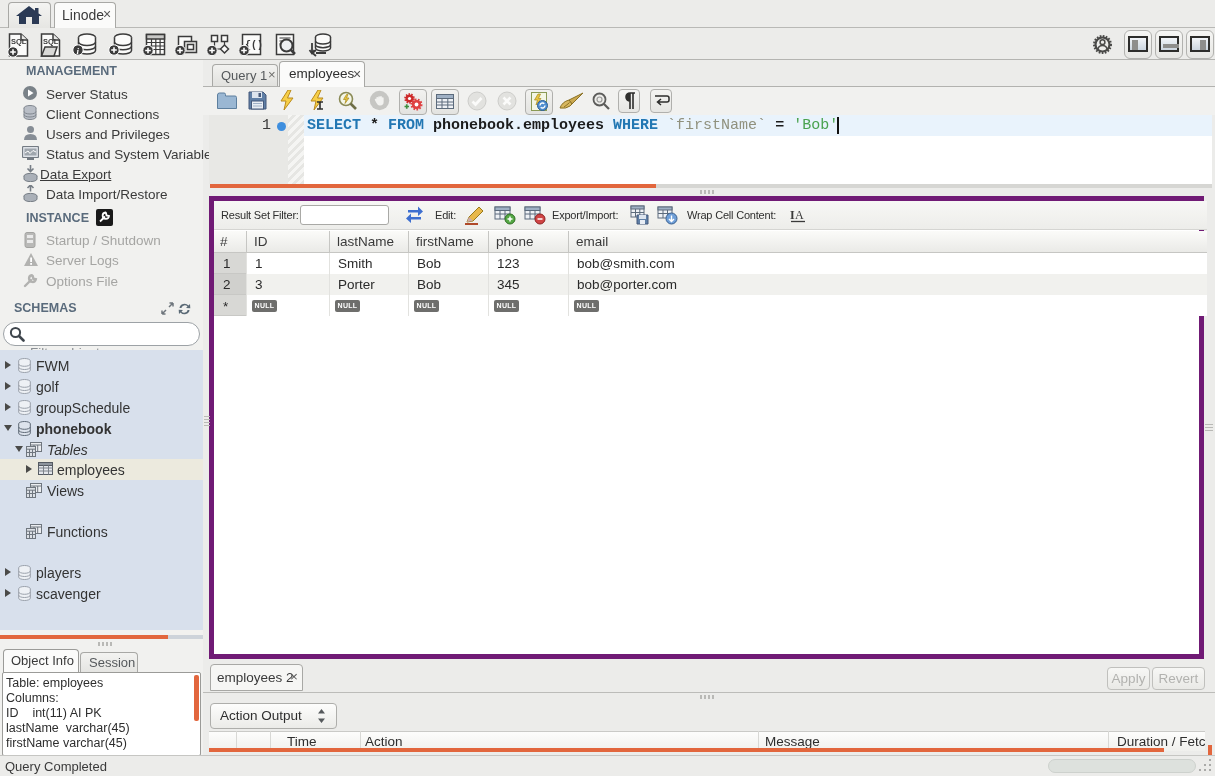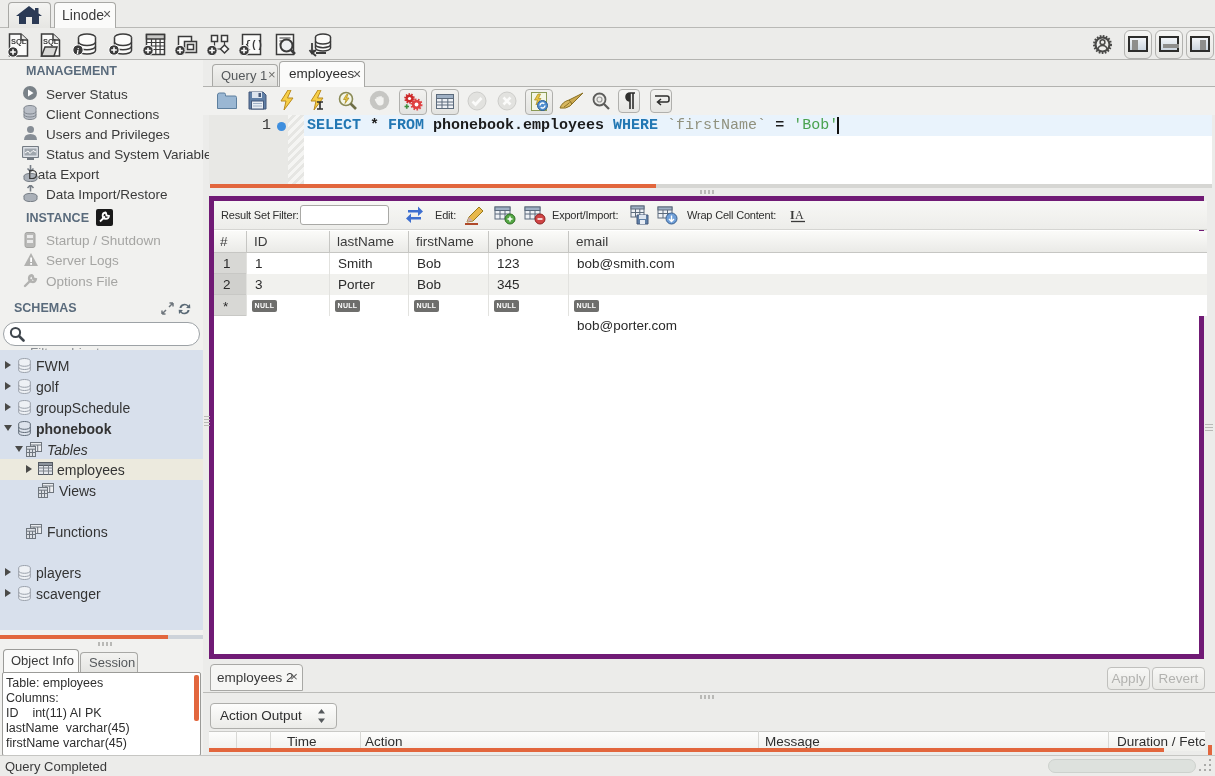--- a/index.html
+++ b/index.html
@@ -193,21 +193,21 @@
         </svg>
       </div>
   <div class="abs itm" style="left:46px;top:87px;">Status and System Variables</div>
   <div class="abs" style="left:23px;top:105px;">
         <svg width="15" height="17" viewBox="0 0 15 17">
           <path d="M7.5 0 L7.5 6 M4.5 3.5 L7.5 6.5 L10.5 3.5" stroke="#777e86" stroke-width="1.6" fill="none"></path>
           <ellipse cx="7.5" cy="11" rx="6.5" ry="2.6" fill="#aab0b8" stroke="#777e86"></ellipse>
           <path d="M1 11 L1 14 A6.5 2.6 0 0 0 14 14 L14 11" fill="#aab0b8" stroke="#777e86"></path>
         </svg>
       </div>
-  <div class="abs itm" style="left:28px;top:107px;">Data Export</div>
+  <div class="abs itm" style="left:40px;top:107px;text-decoration:underline;">Data Export</div>
   <div class="abs" style="left:23px;top:125px;">
         <svg width="15" height="17" viewBox="0 0 15 17">
           <path d="M7.5 6.5 L7.5 0.5 M4.5 3 L7.5 0 L10.5 3" stroke="#777e86" stroke-width="1.6" fill="none"></path>
           <ellipse cx="7.5" cy="11" rx="6.5" ry="2.6" fill="#aab0b8" stroke="#777e86"></ellipse>
           <path d="M1 11 L1 14 A6.5 2.6 0 0 0 14 14 L14 11" fill="#aab0b8" stroke="#777e86"></path>
         </svg>
       </div>
   <div class="abs itm" style="left:46px;top:127px;">Data Import/Restore</div>
 
   <div class="abs hdr" style="left:26px;top:151px;">INSTANCE</div>
@@ -324,21 +324,21 @@
           <i class="arr-r" style="left:26px;top:6px;"></i>
           <span class="tic" style="left:38px;">
             <svg width="15" height="13" viewBox="0 0 15 13">
               <rect x="0.5" y="0.5" width="14" height="12" fill="#e4e7ec" stroke="#555b63"></rect>
               <rect x="0.5" y="0.5" width="14" height="3" fill="#8d949d" stroke="#555b63"></rect>
               <path d="M0.5 6 H14.5 M0.5 9 H14.5 M5.5 3.5 V12.5 M10.5 3.5 V12.5" stroke="#7c828a" fill="none"></path>
             </svg>
           </span>
           <span class="tlbl" style="left:57px;">employees</span>
         </div>
-    <div class="trow" style="top:130px;margin-left:12px;">
+    <div class="trow" style="top:130px;">
           <span class="tic" style="left:26px;">
             <svg width="16" height="15" viewBox="0 0 16 15">
               <rect x="4.5" y="0.5" width="11" height="9" fill="#eceef1" stroke="#6f767e"></rect>
               <path d="M4.5 3 H15.5 M8 3 V9.5 M11.7 3 V9.5" stroke="#6f767e" fill="none"></path>
               <rect x="0.5" y="4.5" width="9" height="10" fill="#dde1e6" stroke="#6f767e"></rect>
               <path d="M0.5 7.2 H9.5 M3.5 7.2 V14.5 M6.5 7.2 V14.5 M0.5 10.5 H9.5" stroke="#6f767e" fill="none"></path>
             </svg>
           </span>
           <span class="tlbl" style="left:47px;">Views</span>
         </div>
@@ -616,21 +616,21 @@
     <div class="abs gcell" style="left:9px;top:98px;">*</div>
     <div class="abs gcell" style="left:41px;top:55px;">1</div>
     <div class="abs gcell" style="left:124px;top:55px;">Smith</div>
     <div class="abs gcell" style="left:203px;top:55px;">Bob</div>
     <div class="abs gcell" style="left:283px;top:55px;">123</div>
     <div class="abs gcell" style="left:363px;top:55px;">bob@smith.com</div>
     <div class="abs gcell" style="left:41px;top:76px;">3</div>
     <div class="abs gcell" style="left:124px;top:76px;">Porter</div>
     <div class="abs gcell" style="left:203px;top:76px;">Bob</div>
     <div class="abs gcell" style="left:283px;top:76px;">345</div>
-    <div class="abs gcell" style="left:363px;top:76px;margin-top:41px;">bob@porter.com</div>
+    <div class="abs gcell" style="left:363px;top:76px;">bob@porter.com</div>
     <div class="abs nul" style="left:38px;top:99px;">NULL</div>
     <div class="abs nul" style="left:121px;top:99px;">NULL</div>
     <div class="abs nul" style="left:200px;top:99px;">NULL</div>
     <div class="abs nul" style="left:280px;top:99px;">NULL</div>
     <div class="abs nul" style="left:360px;top:99px;">NULL</div>
 
     <div class="abs vsep2" style="left:32px;top:52px;height:63px;"></div>
     <div class="abs vsep2" style="left:115px;top:52px;height:63px;"></div>
     <div class="abs vsep2" style="left:194px;top:52px;height:63px;"></div>
     <div class="abs vsep2" style="left:274px;top:52px;height:63px;"></div>

